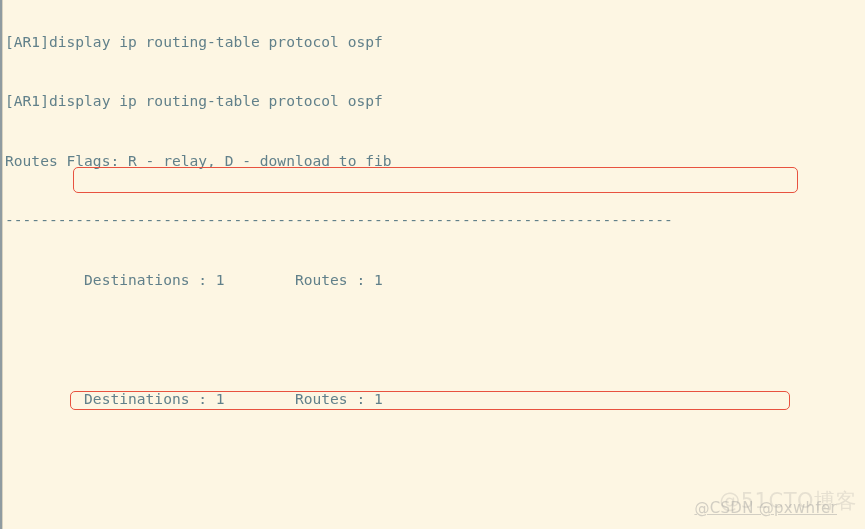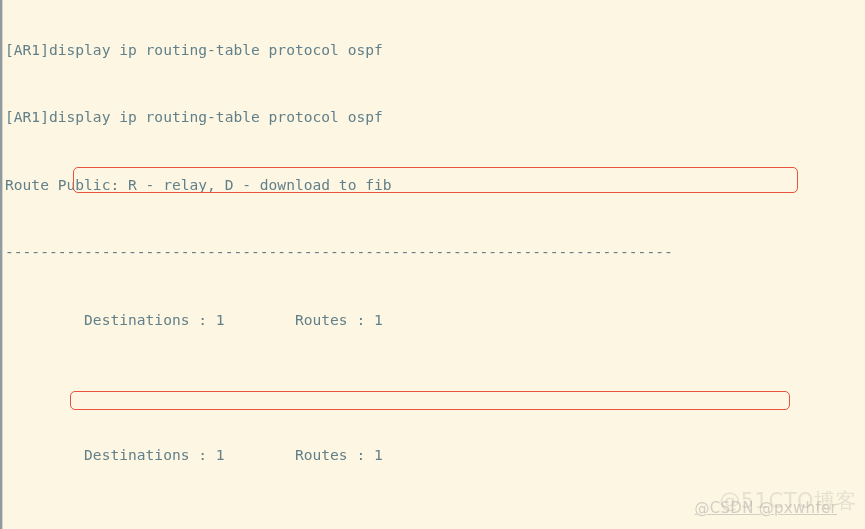--- a/index.html
+++ b/index.html
@@ -39,21 +39,20 @@
   #console {
     position: absolute;
     left: 5px;
     top: -8px;
     width: 858px;
     white-space: pre;
   }
   .line {
     height: 19.85px;
     white-space: pre;
-    margin-top: 8px;
   }
   .blank { height: 19.85px; }
   
   .hl-box {
     position: absolute;
     border: 1.6px solid #e8523f;
     border-radius: 5px;
     box-sizing: border-box;
     pointer-events: none;
   }
@@ -97,21 +96,21 @@
 <body>
 
 <div id="screen">
 
   <div id="left-border"></div>
   <div id="left-border2"></div>
 
   <div id="console">
     <div class="line">[AR1]display ip routing-table protocol ospf</div>
     <div class="line">[AR1]display ip routing-table protocol ospf</div>
-    <div class="line">Route Public: R - relay, D - download to fib</div>
+    <div class="line">Routes Flags: R - relay, D - download to fib</div>
     <div class="line">----------------------------------------------------------------------------</div>
     <div class="line">         Destinations : 1        Routes : 1</div>
     <div class="line blank"></div>
     <div class="line">         Destinations : 1        Routes : 1</div>
     
     
     
     
     
     

